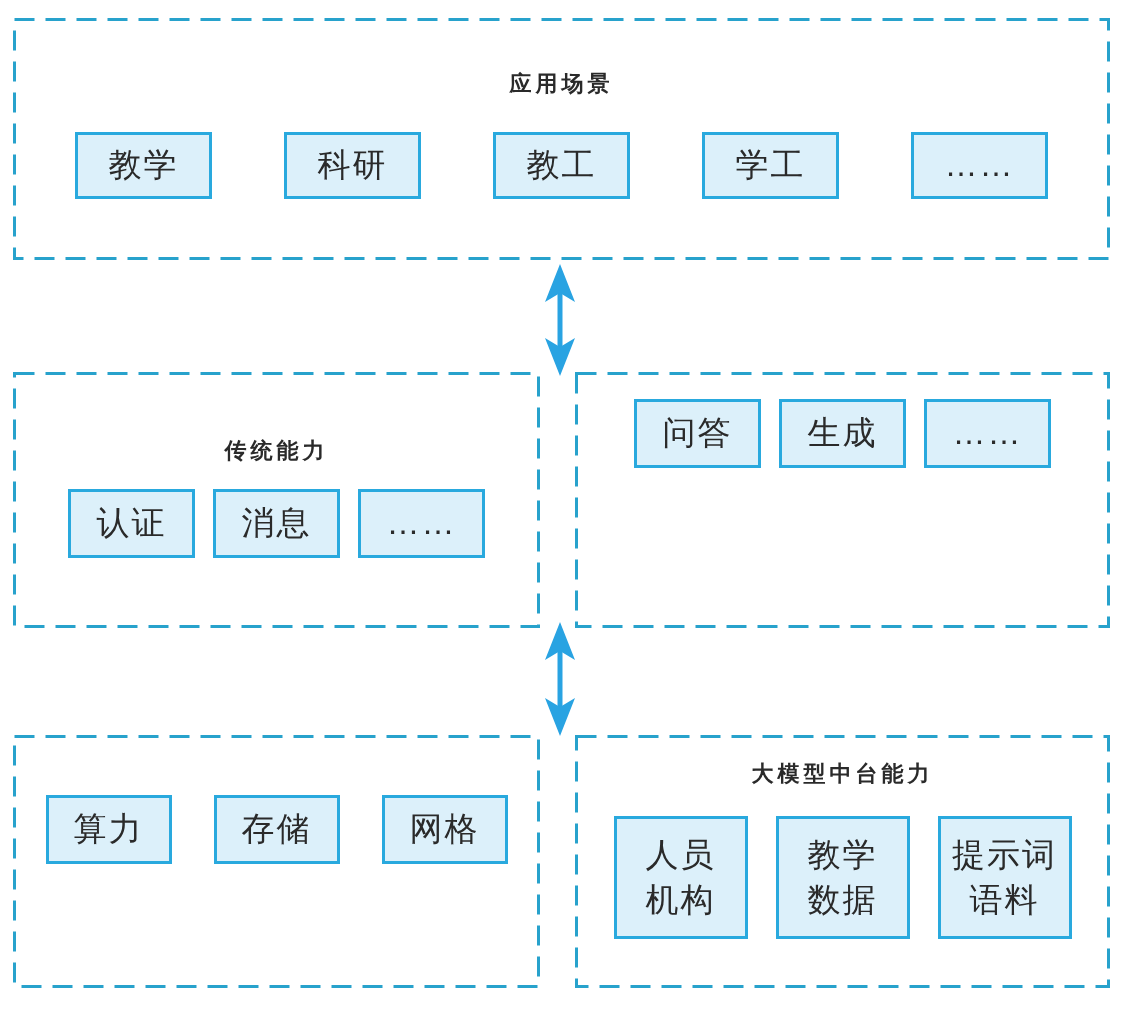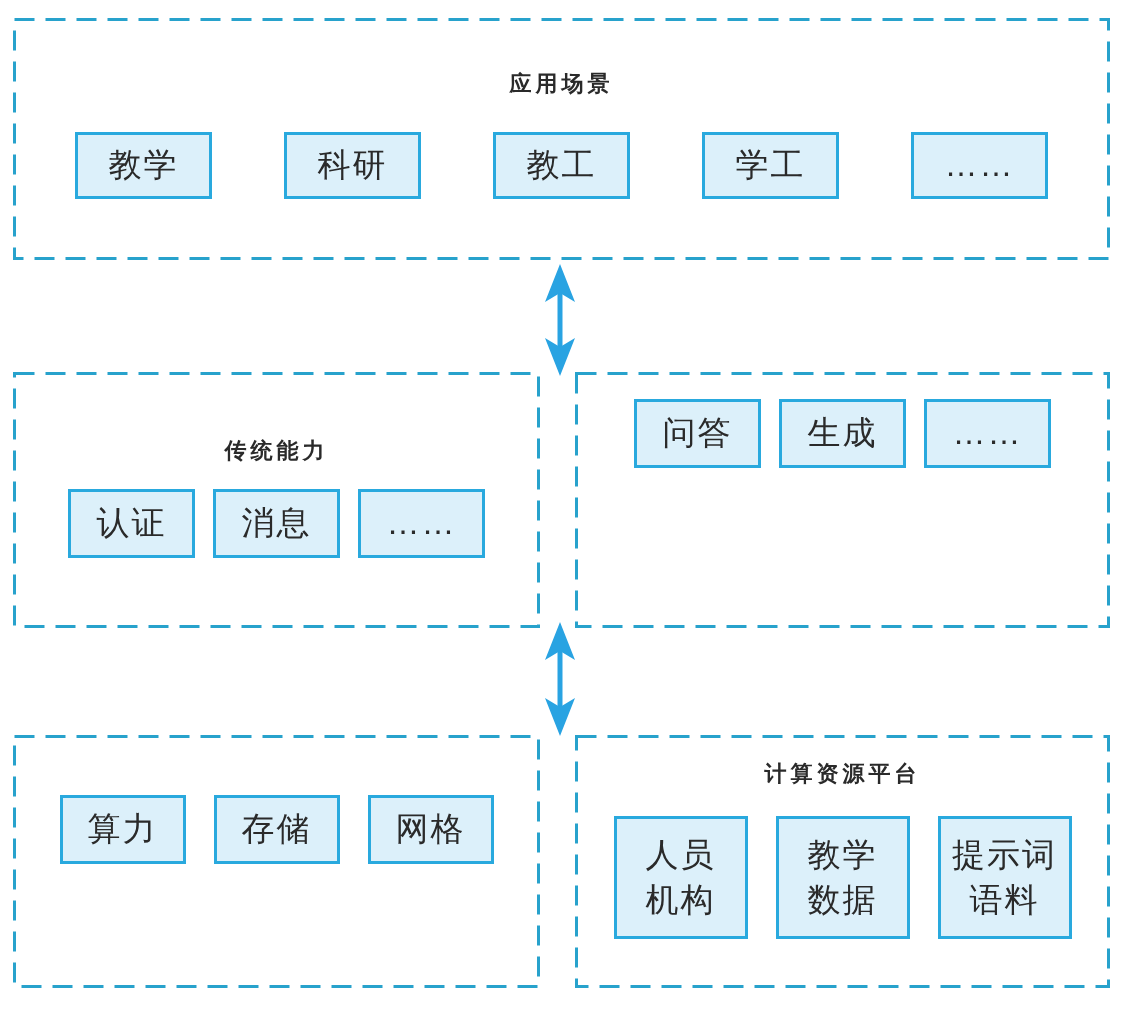--- a/index.html
+++ b/index.html
@@ -67,21 +67,21 @@
   
   .panel-trad      { left: 13px;  top: 372px; width: 527px;  height: 256px; }
   .panel-llm       { left: 575px; top: 372px; width: 535px;  height: 256px; }
   .panel-trad .panel-title, .panel-llm .panel-title { padding-top: 68px; }
   .panel-trad .items, .panel-llm .items { margin-top: 27px; gap: 18px; }
   .panel-trad .item, .panel-llm .item { width: 127px; height: 69px; }
   
   .panel-compute   { left: 13px;  top: 735px; width: 527px;  height: 253px; }
   .panel-exchange  { left: 575px; top: 735px; width: 535px;  height: 253px; }
   .panel-compute .panel-title, .panel-exchange .panel-title { padding-top: 28px; }
-  .panel-compute .items { margin-top: 60px; gap: 28px; }
+  .panel-compute .items { margin-top: 60px; gap: 42px; }
   .panel-compute .item { width: 126px; height: 69px; }
   .panel-exchange .items { margin-top: 31px; gap: 28px; }
   .panel-exchange .item { width: 134px; height: 123px; }
   
   .v-arrow { position: absolute; }
   .v-arrow .shaft { stroke: var(--arrow, #29a3e2); stroke-width: 5; }
   .v-arrow .head  { fill: var(--arrow, #29a3e2); }
   .arrow-1 { left: 536px; top: 264px; }
   .arrow-2 { left: 536px; top: 622px; }
 </style>
@@ -147,21 +147,21 @@
       <div class="item">算力</div>
       <div class="item">存储</div>
       <div class="item">网格</div>
     </div>
   </section>
 
   <section class="panel panel-exchange">
     <svg class="panel-border" width="535" height="253">
       <rect x="1.5" y="1.5" width="532" height="250"></rect>
     </svg>
-    <h2 class="panel-title">计算资源平台</h2>
+    <h2 class="panel-title">大模型中台能力</h2>
     <div class="items">
       <div class="item">人员
 机构</div>
       <div class="item">教学
 数据</div>
       <div class="item">提示词
 语料</div>
     </div>
   </section>
 

